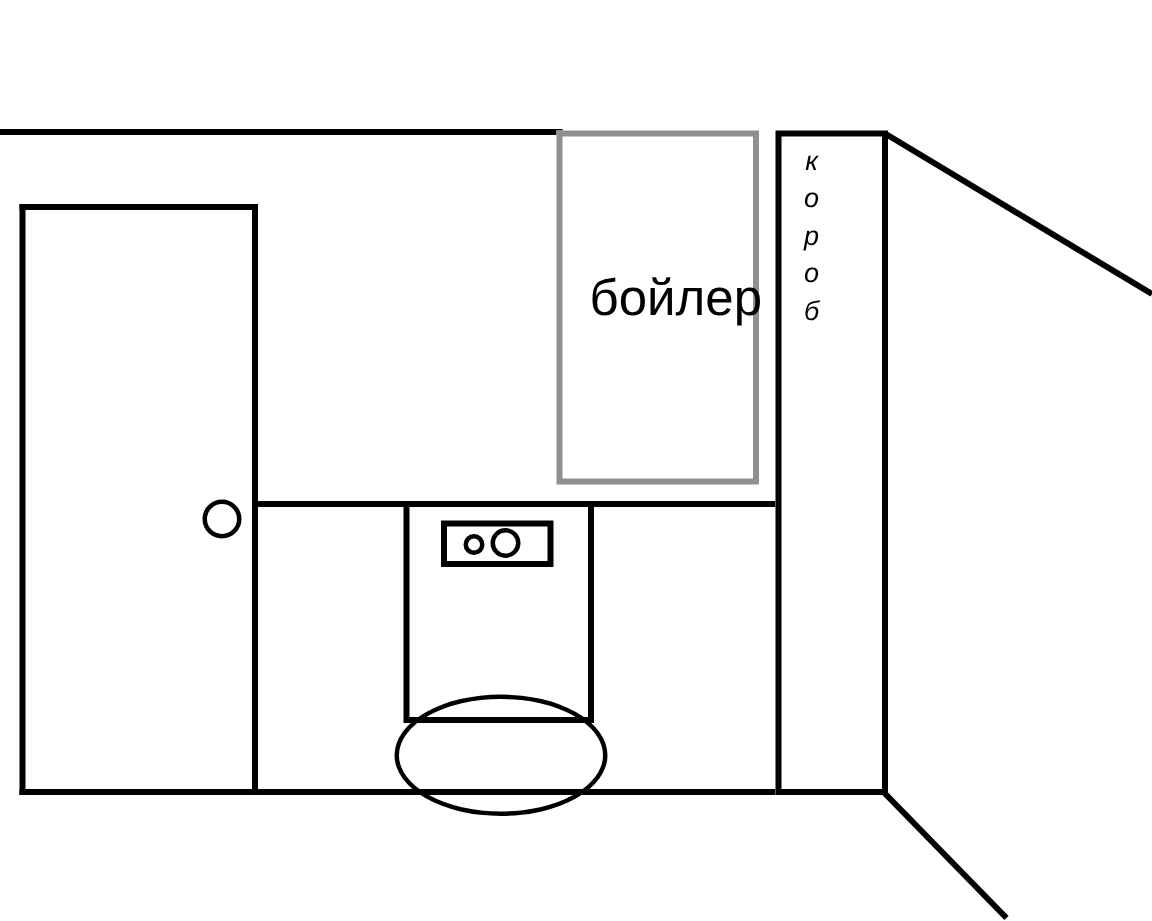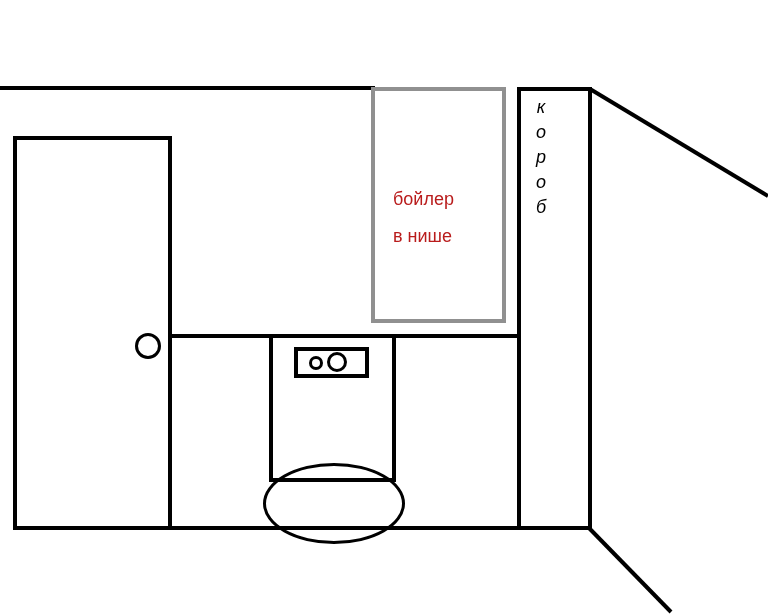--- a/index.html
+++ b/index.html
@@ -42,23 +42,23 @@
   .niche-outline {
     position: absolute;
     left: 371px; top: 87px;
     width: 127px; height: 228px;
     border: 4px solid #909090;
     background: #ffffff;
   }
   .niche-label {
     position: absolute;
     left: 393px; top: 181px;
-    font-size: 18px;
+    font-size: 34px;
     line-height: 37px;
-    color: #b91c1c;
+    color: #000000;
     white-space: nowrap;
   }
 
   
   .duct-column {
     position: absolute;
     left: 517px; top: 87px;
     width: 67px; height: 435px;
     border: 4px solid #000000;
     background: #ffffff;
@@ -127,21 +127,20 @@
   <div class="door-outline"></div>
   <div class="door-handle"></div>
 
   <div class="hline counter-line"></div>
 
   <div class="hline bottom-wall-line"></div>
 
   <div class="niche-outline"></div>
   <div class="niche-label">
     <div>бойлер</div>
-    <div>в нише</div>
   </div>
 
   <div class="duct-column"></div>
   <div class="duct-word duct-word-1">короб</div>
 
   <div class="toilet-tank"></div>
   <div class="flush-panel"></div>
   <div class="flush-btn flush-btn-small"></div>
   <div class="flush-btn flush-btn-large"></div>
   <div class="bowl-ellipse"></div>

